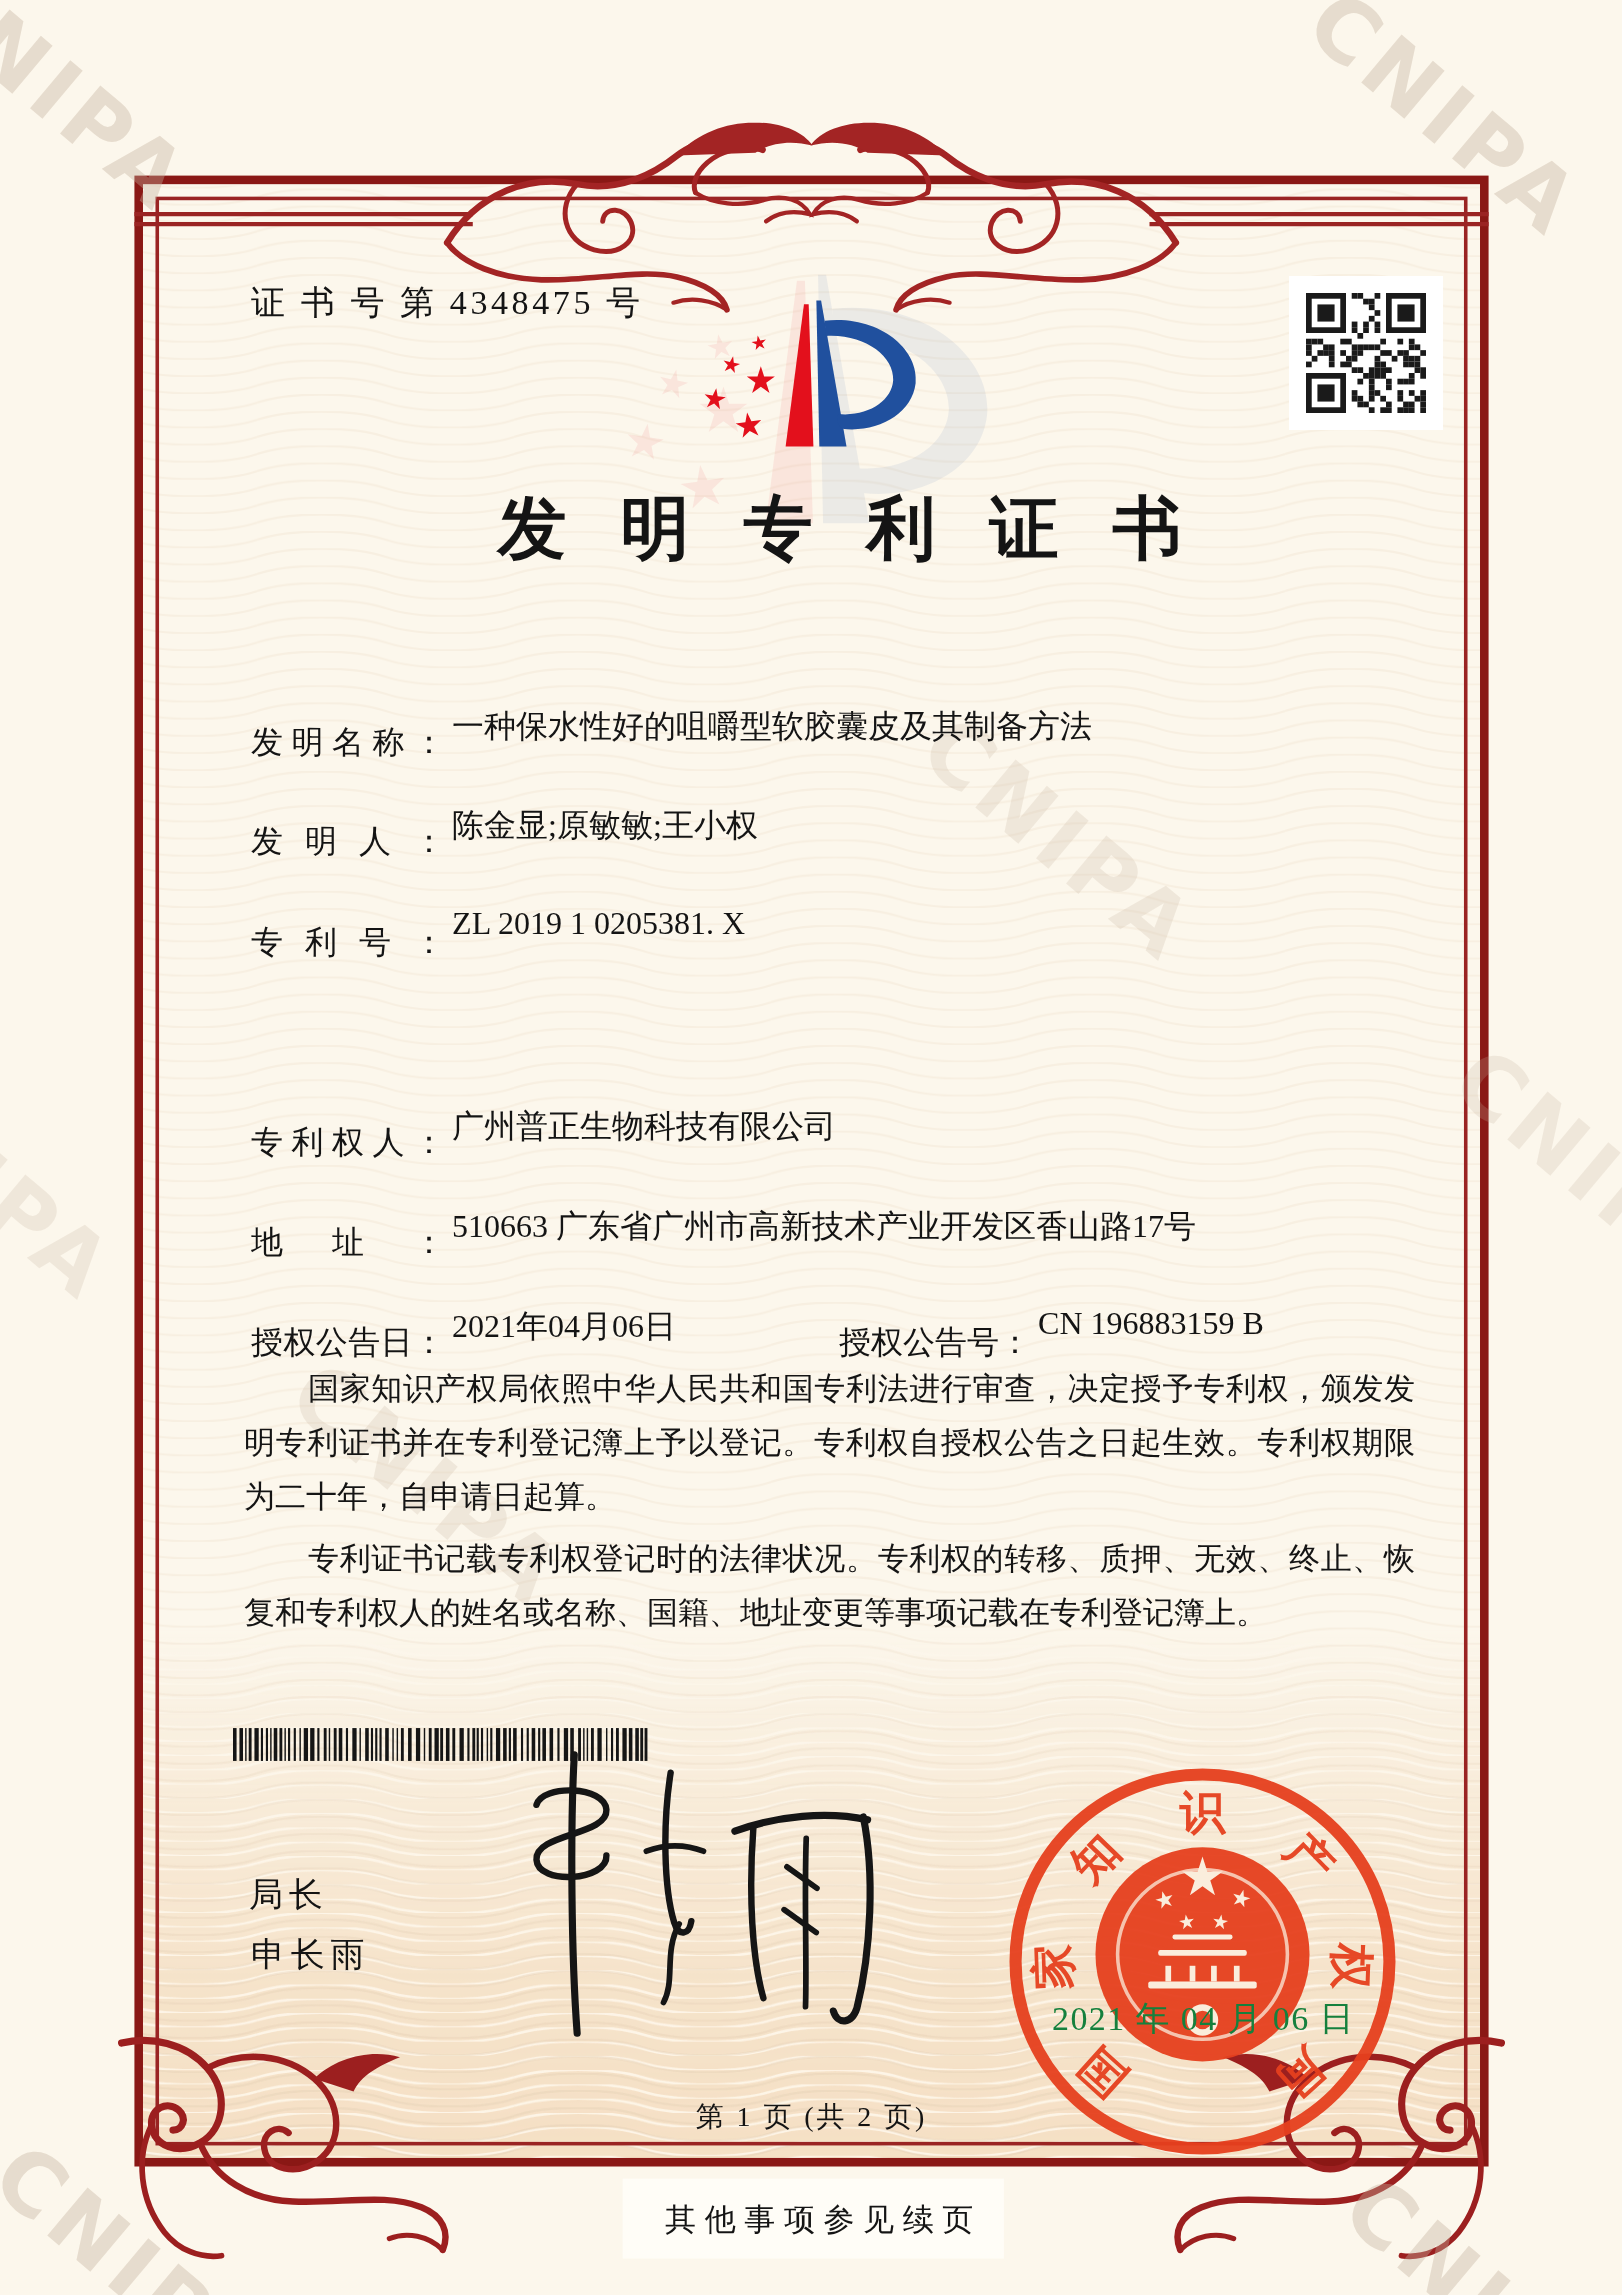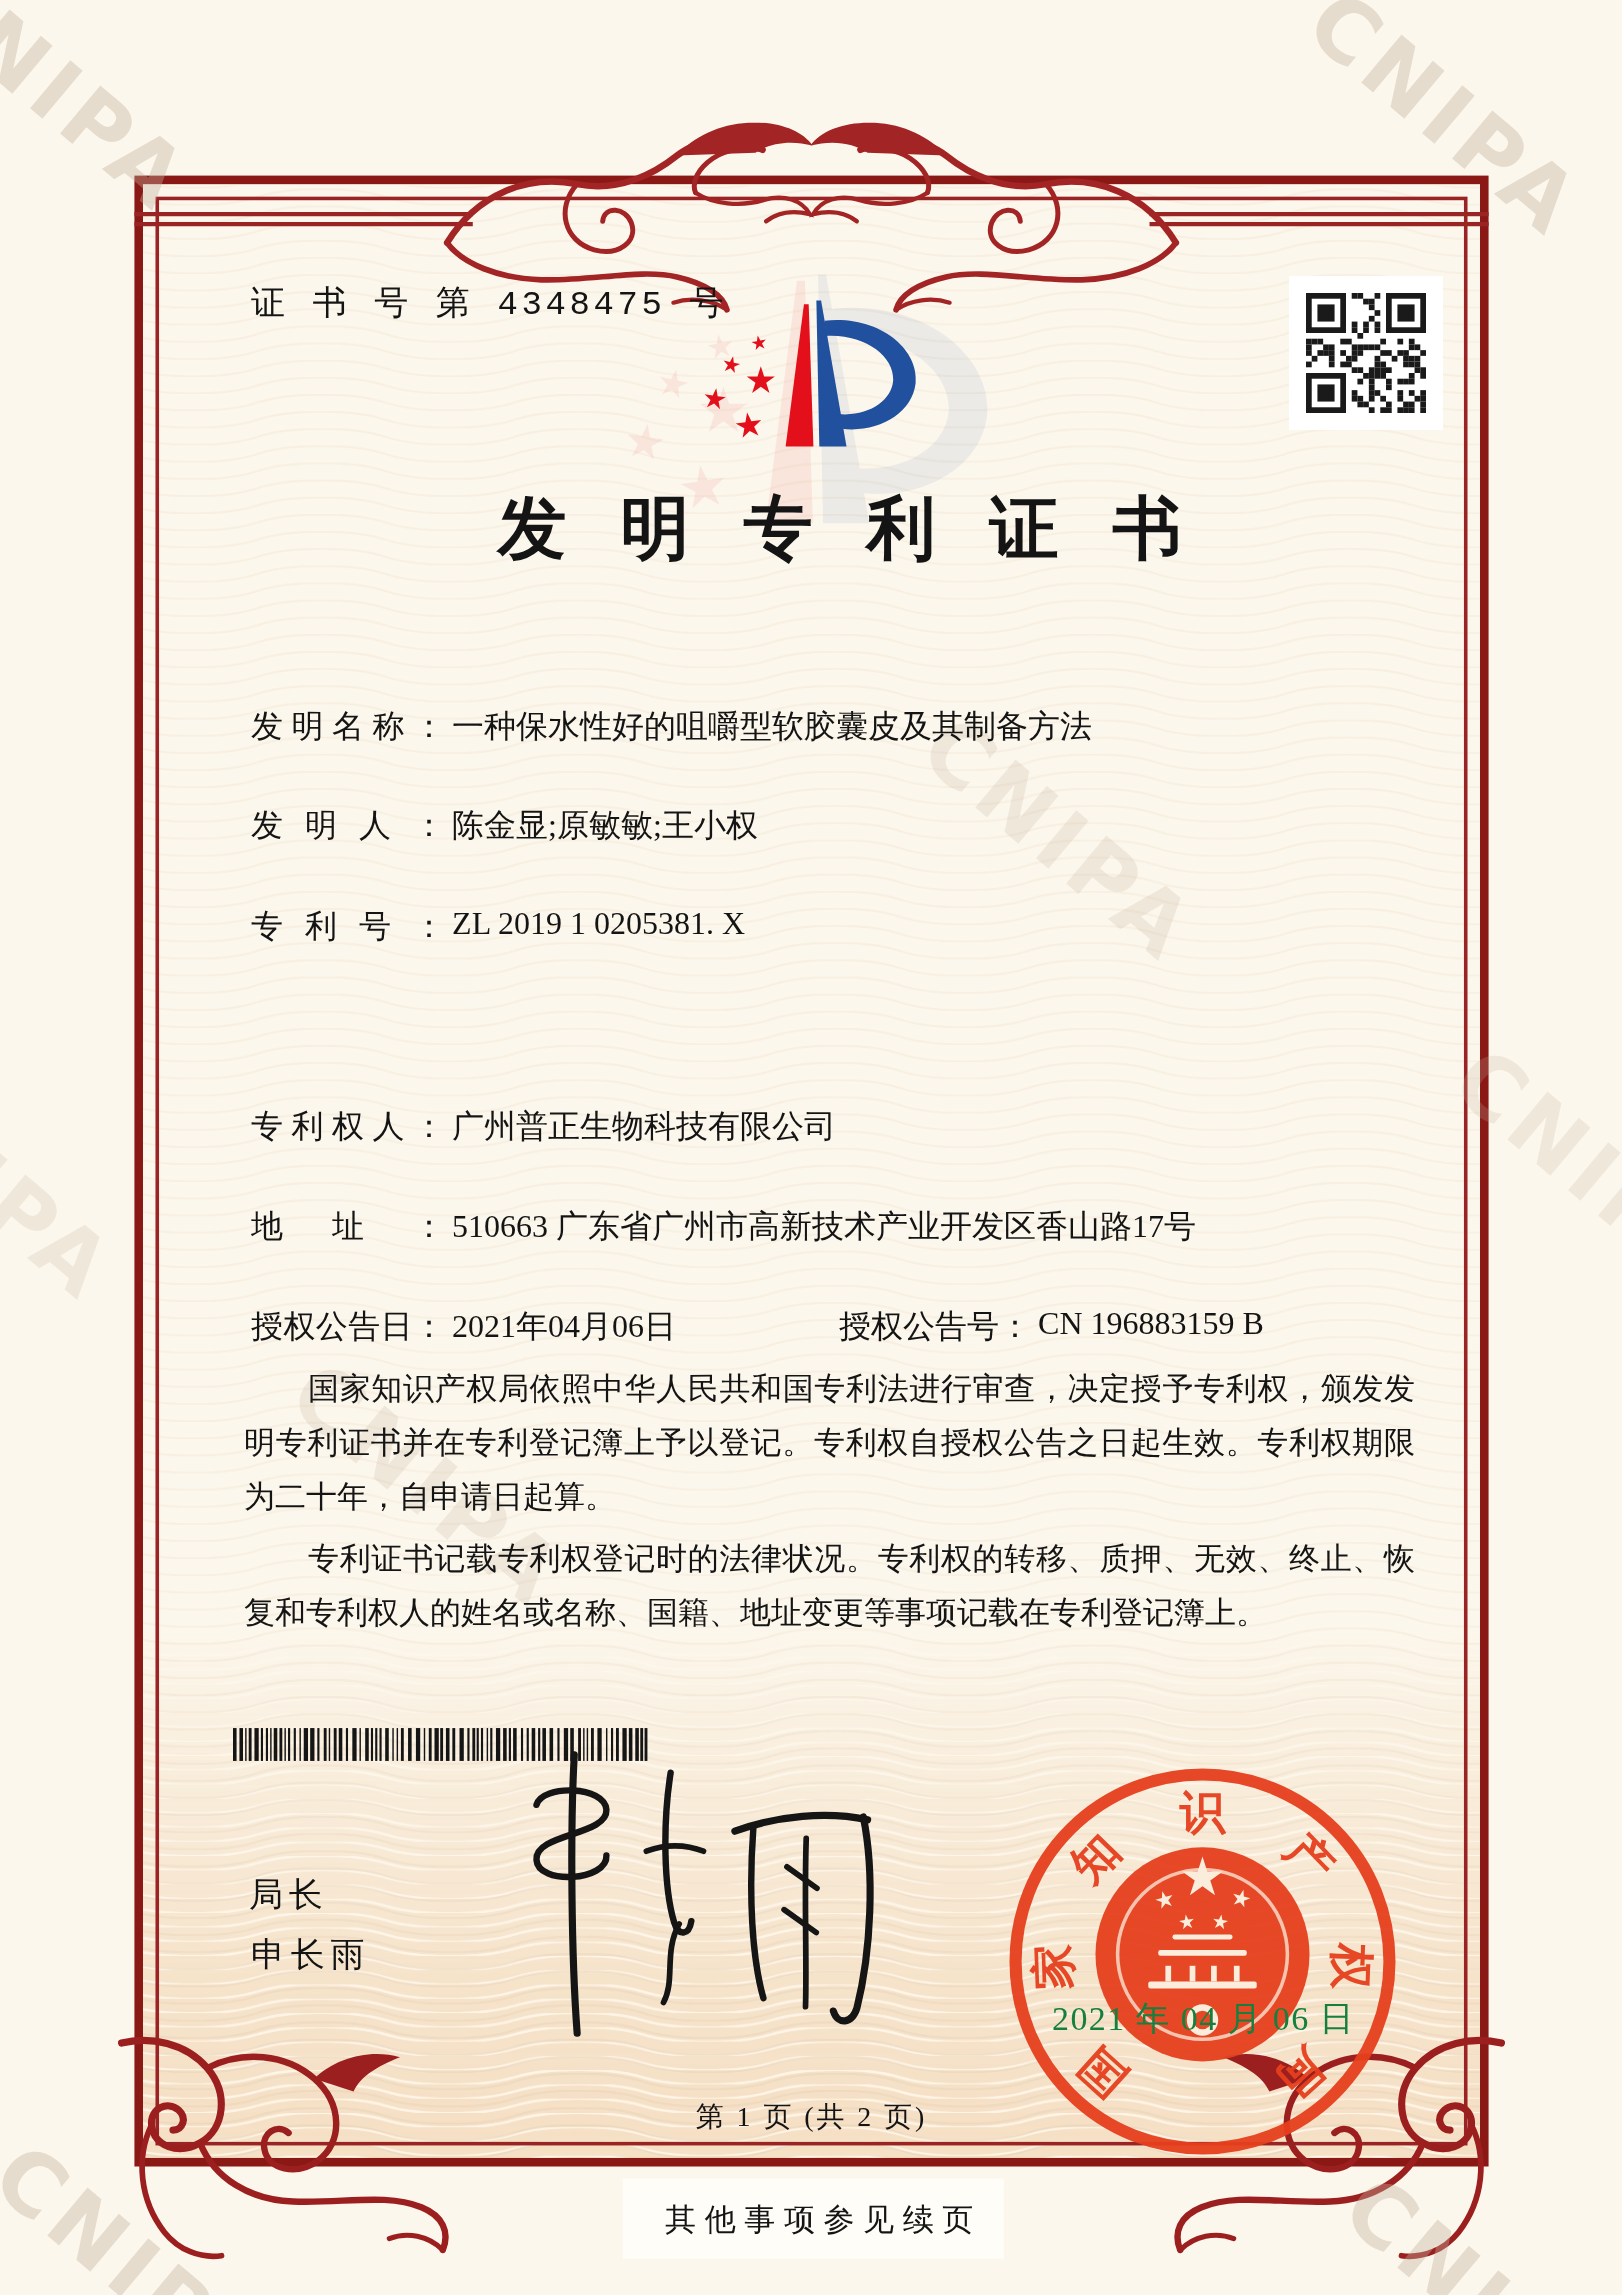--- a/index.html
+++ b/index.html
@@ -6,28 +6,28 @@
   .page{position:relative;width:1623px;height:2295px;background:#fcf7ec;overflow:hidden;
         font-family:"Liberation Serif","DejaVu Serif",serif;color:#141414;}
   .layer{position:absolute;left:0;top:0;width:1623px;height:2295px;}
   .deco{z-index:2;pointer-events:none;}
   .wm-layer{z-index:3;pointer-events:none;}
   .content{z-index:4;}
   .wm{position:absolute;font-family:"DejaVu Sans","Liberation Sans",sans-serif;font-weight:bold;
       font-size:86px;letter-spacing:7.1px;color:#c5b29e;opacity:.38;transform:rotate(40deg);
       transform-origin:left top;white-space:nowrap;}
   .wm.light{opacity:.22;}
-  .cert-no{position:absolute;left:251px;top:280px;font-size:34px;letter-spacing:3.6px;font-family:Liberation Mono, monospace;}
+  .cert-no{position:absolute;left:251px;top:280px;font-size:34px;letter-spacing:3.6px;}
   .logo-box{position:absolute;left:684px;top:273px;width:260px;height:184px;}
   .qr-pad{position:absolute;left:1289px;top:276px;width:154px;height:154px;background:#ffffff;}
   .qr-pad svg{position:absolute;left:17px;top:17px;}
   .doc-title{position:absolute;left:0;top:483px;width:1623px;text-align:center;
              font-size:69px;font-weight:bold;letter-spacing:54px;text-indent:54px;margin-left:28px;}
   .frow{position:absolute;left:251px;width:1242px;font-size:32px;white-space:nowrap;}
-  .flabel{display:inline-block;width:194px;text-align:justify;text-align-last:justify;vertical-align:top;}
+  .flabel{display:inline-block;width:194px;text-align:justify;text-align-last:justify;vertical-align:top;margin-top:16px;}
   .fvalue{padding-left:7.1px;}
   .grant-no{position:absolute;left:588px;top:0;}
   .paras{position:absolute;left:236px;top:1354px;width:1187px;font-size:31px;line-height:54px;
          text-align:justify;}
   .paras p{margin:8px;text-indent:64px;}
   .barcode{position:absolute;left:233px;top:1728px;}
   .sig-title{position:absolute;left:249px;top:1848px;font-size:34px;letter-spacing:5.7px;margin-top:24px;}
   .sig-name{position:absolute;left:251px;top:1932px;font-size:34px;letter-spacing:5.7px;}
   .signature{position:absolute;left:428px;top:1744px;z-index:5;}
   .seal{position:absolute;left:997px;top:1756px;z-index:5;opacity:.95;}

